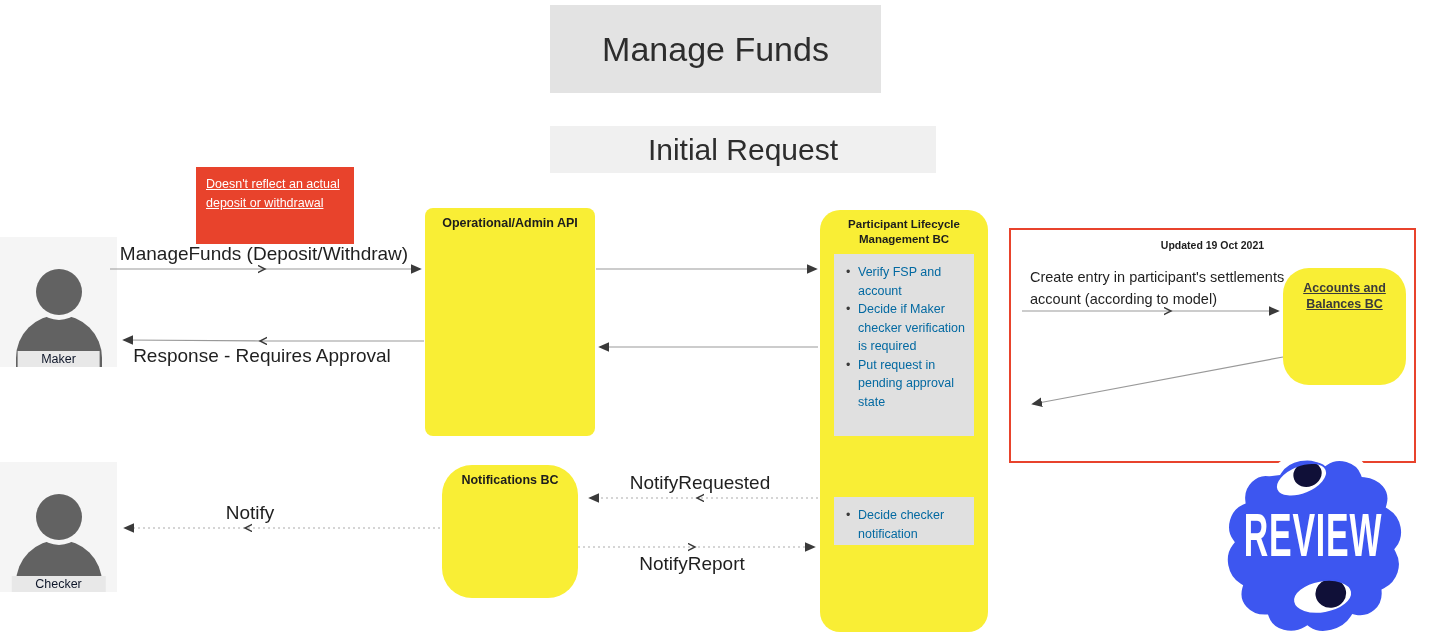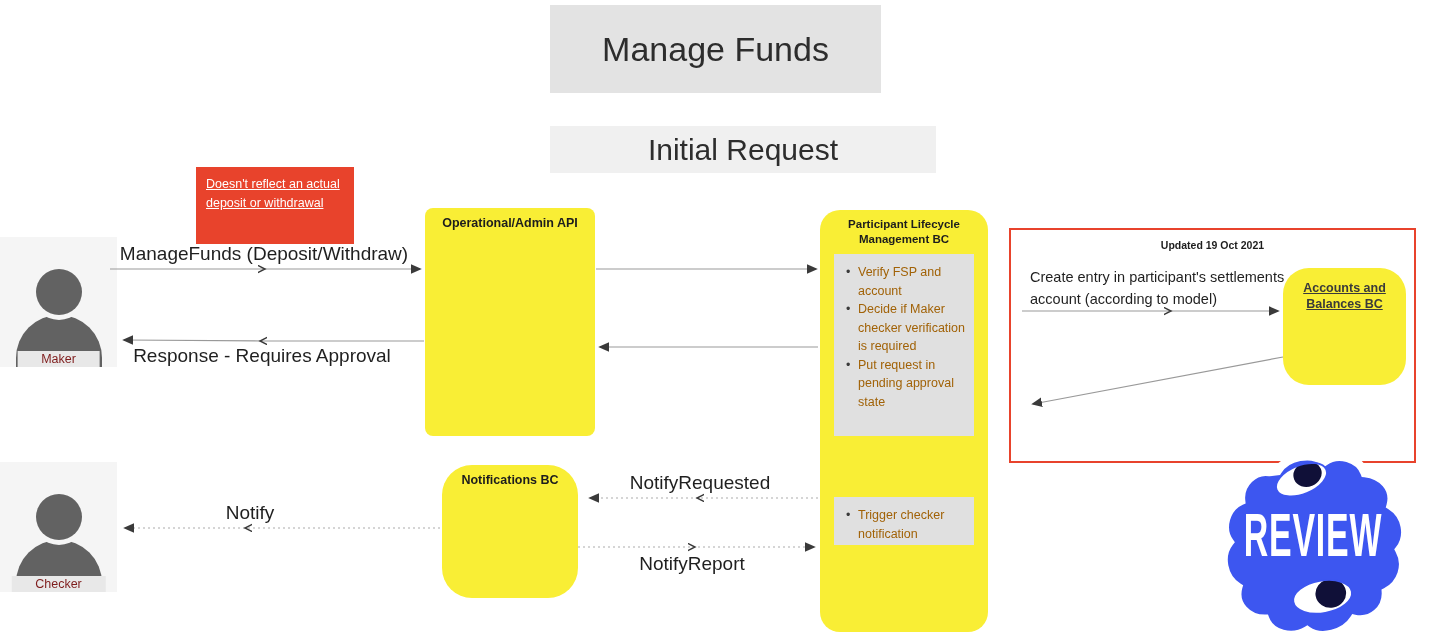--- a/index.html
+++ b/index.html
@@ -43,42 +43,42 @@
     position:absolute; left:50%; top:32px; transform:translateX(-50%);
     width:46px; height:46px; border-radius:50%;
     background:#626262; box-shadow:0 0 0 5px #f5f5f5; z-index:2;
   }
   .person .torso {
     position:absolute; left:50%; top:78px; transform:translateX(-50%);
     width:86px; height:58px; border-radius:43px 43px 0 0; background:#626262;
   }
   .actor-label {
     position:absolute; left:50%; bottom:0; transform:translateX(-50%);
-    background:#e8e8e8; color:#7f1d1d; font-size:12.5px; padding:1px 24px;
+    background:#e8e8e8; color:#0f172a; font-size:12.5px; padding:1px 24px;
     white-space:nowrap; z-index:3;
   }
 
   
   .ybox { background:#f9ee35; }
   .ybox .ytitle {
     font-weight:bold; text-align:center; color:#1d1d1d;
   }
   .op-api { left:425px; top:208px; width:170px; height:228px; border-radius:8px; }
   .op-api .ytitle { padding-top:8px; font-size:12.5px; }
   .plm { left:820px; top:210px; width:168px; height:422px; border-radius:20px; }
   .plm .ytitle { padding-top:7px; font-size:11.5px; line-height:1.3; }
   .notif { left:442px; top:465px; width:136px; height:133px; border-radius:30px; }
   .notif .ytitle { padding-top:8px; font-size:12.5px; }
   .accounts { left:1283px; top:268px; width:123px; height:117px; border-radius:26px; }
   .accounts .ytitle { padding-top:12px; font-size:12.5px; line-height:1.3; color:#3a3a3a; }
 
   
   .task-box {
     position:absolute; left:14px; width:140px; background:#e0e0e0;
-    font-size:12.5px; line-height:1.48; color:#a16207;
+    font-size:12.5px; line-height:1.48; color:#0369a1;
     padding:9px 6px 9px 8px;
   }
   .task-box-1 { top:44px; height:182px; }
   .task-box-2 { top:287px; height:48px; }
   .task-box ul { list-style:none; }
   .task-box li { position:relative; padding-left:16px; }
   .task-box li::before {
     content:"\2022"; position:absolute; left:4px; color:#3a3a3a;
   }
 
@@ -165,21 +165,21 @@
   <div class="ytitle" style="padding-left:18px;padding-right:18px;">Participant Lifecycle Management BC</div>
   <div class="task-box task-box-1">
     <ul>
       <li>Verify FSP and account</li>
       <li>Decide if Maker checker verification is required</li>
       <li>Put request in pending approval state</li>
     </ul>
   </div>
   <div class="task-box task-box-2">
     <ul>
-      <li>Trigger checker notification</li>
+      <li>Decide checker notification</li>
     </ul>
   </div>
 </div>
 
 <div class="abs ybox notif">
   <div class="ytitle">Notifications BC</div>
 </div>
 
 <div class="abs red-panel">
   <div class="updated">Updated 19 Oct 2021</div>

